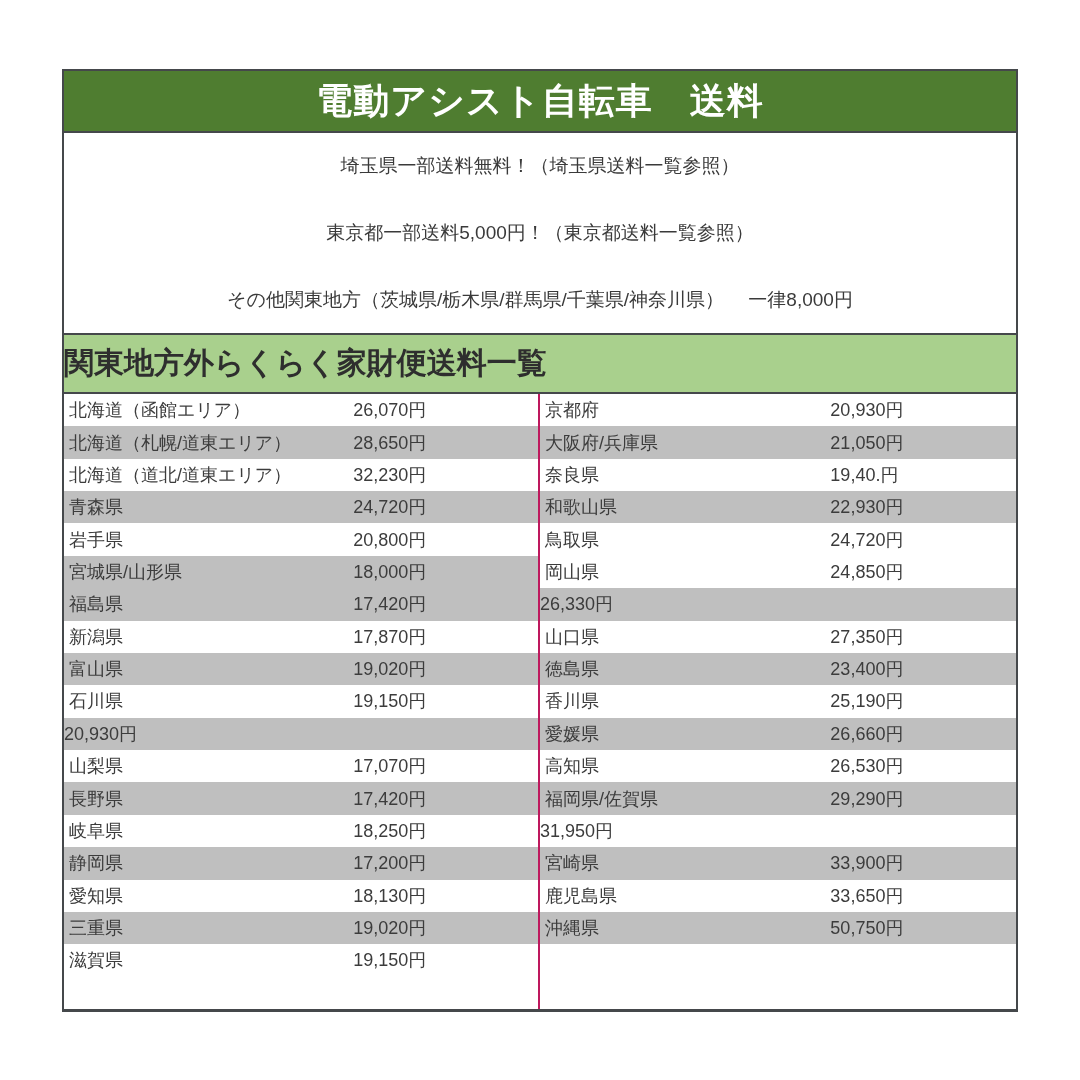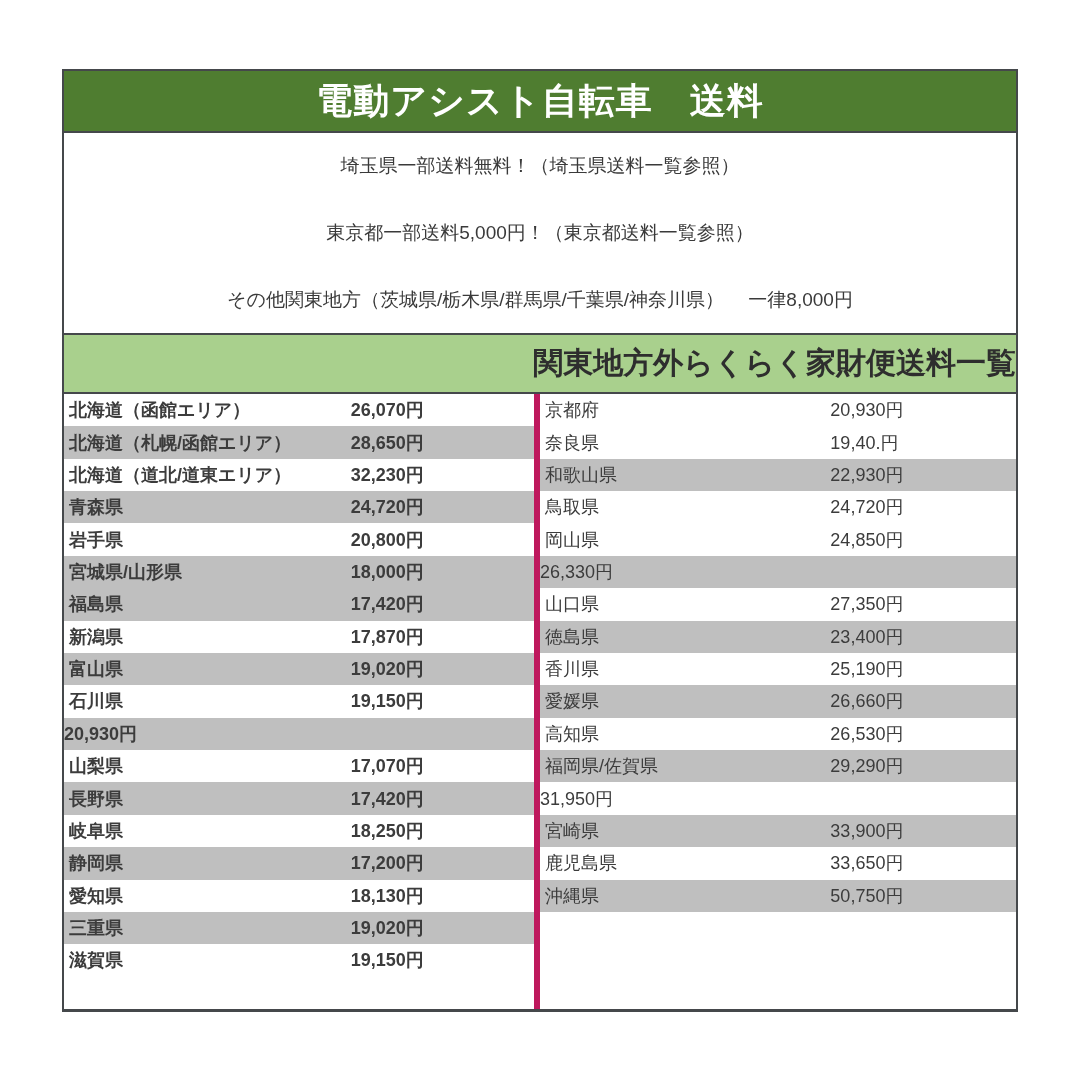--- a/index.html
+++ b/index.html
@@ -27,26 +27,26 @@
   }
   .notices { flex:0 0 200px; display:flex; flex-direction:column; }
   .notice {
     flex:1; display:flex; align-items:center; justify-content:center;
     font-size:19px; color:#3a3a3a; white-space:pre;
   }
   .banner2 {
     flex:0 0 61px;
     background:#a9d08d;
     border-top:2px solid #45484b; border-bottom:2px solid #45484b;
-    display:flex; align-items:center; justify-content:flex-end;
+    display:flex; align-items:center; justify-content:flex-start;
     font-size:30px; font-weight:700; color:#2e2e2e;
   }
   .table { flex:1; display:flex; }
   .half { width:50%; display:grid; grid-template-rows:repeat(19, 1fr); }
-  .half.left { border-right:6px solid #be185d;font-weight:bold; }
+  .half.left { border-right:2px solid #be185d; }
   .trow { display:flex; align-items:center; background:#ffffff; }
   .trow.alt { background:#bfbfbf; }
   .cell { font-size:18px; white-space:nowrap; overflow:hidden; }
   .cell.region { width:61%; padding-left:5px; }
   .cell.price { width:39%; }
 </style>
 </head>
 <body>
 
 <div class="frame">
@@ -64,21 +64,21 @@
     <span>関東地方外らくらく家財便送料一覧</span>
   </div>
 
   <div class="table">
     <div class="half left">
         <div class="trow">
           <div class="cell region">北海道（函館エリア）</div>
           <div class="cell price">26,070円</div>
         </div>
         <div class="trow alt">
-          <div class="cell region">北海道（札幌/函館エリア）</div>
+          <div class="cell region">北海道（札幌/道東エリア）</div>
           <div class="cell price">28,650円</div>
         </div>
         <div class="trow">
           <div class="cell region">北海道（道北/道東エリア）</div>
           <div class="cell price">32,230円</div>
         </div>
         <div class="trow alt">
           <div class="cell region">青森県</div>
           <div class="cell price">24,720円</div>
         </div>
@@ -136,20 +136,24 @@
         <div class="trow">
           <div class="cell region">滋賀県</div>
           <div class="cell price">19,150円</div>
         </div>
       </div>
     <div class="half right">
         <div class="trow">
           <div class="cell region">京都府</div>
           <div class="cell price">20,930円</div>
         </div>
+        <div class="trow alt">
+          <div class="cell region">大阪府/兵庫県</div>
+          <div class="cell price">21,050円</div>
+        </div>
         <div class="trow">
           <div class="cell region">奈良県</div>
           <div class="cell price">19,40.円</div>
         </div>
         <div class="trow alt">
           <div class="cell region">和歌山県</div>
           <div class="cell price">22,930円</div>
         </div>
         <div class="trow">
           <div class="cell region">鳥取県</div>

